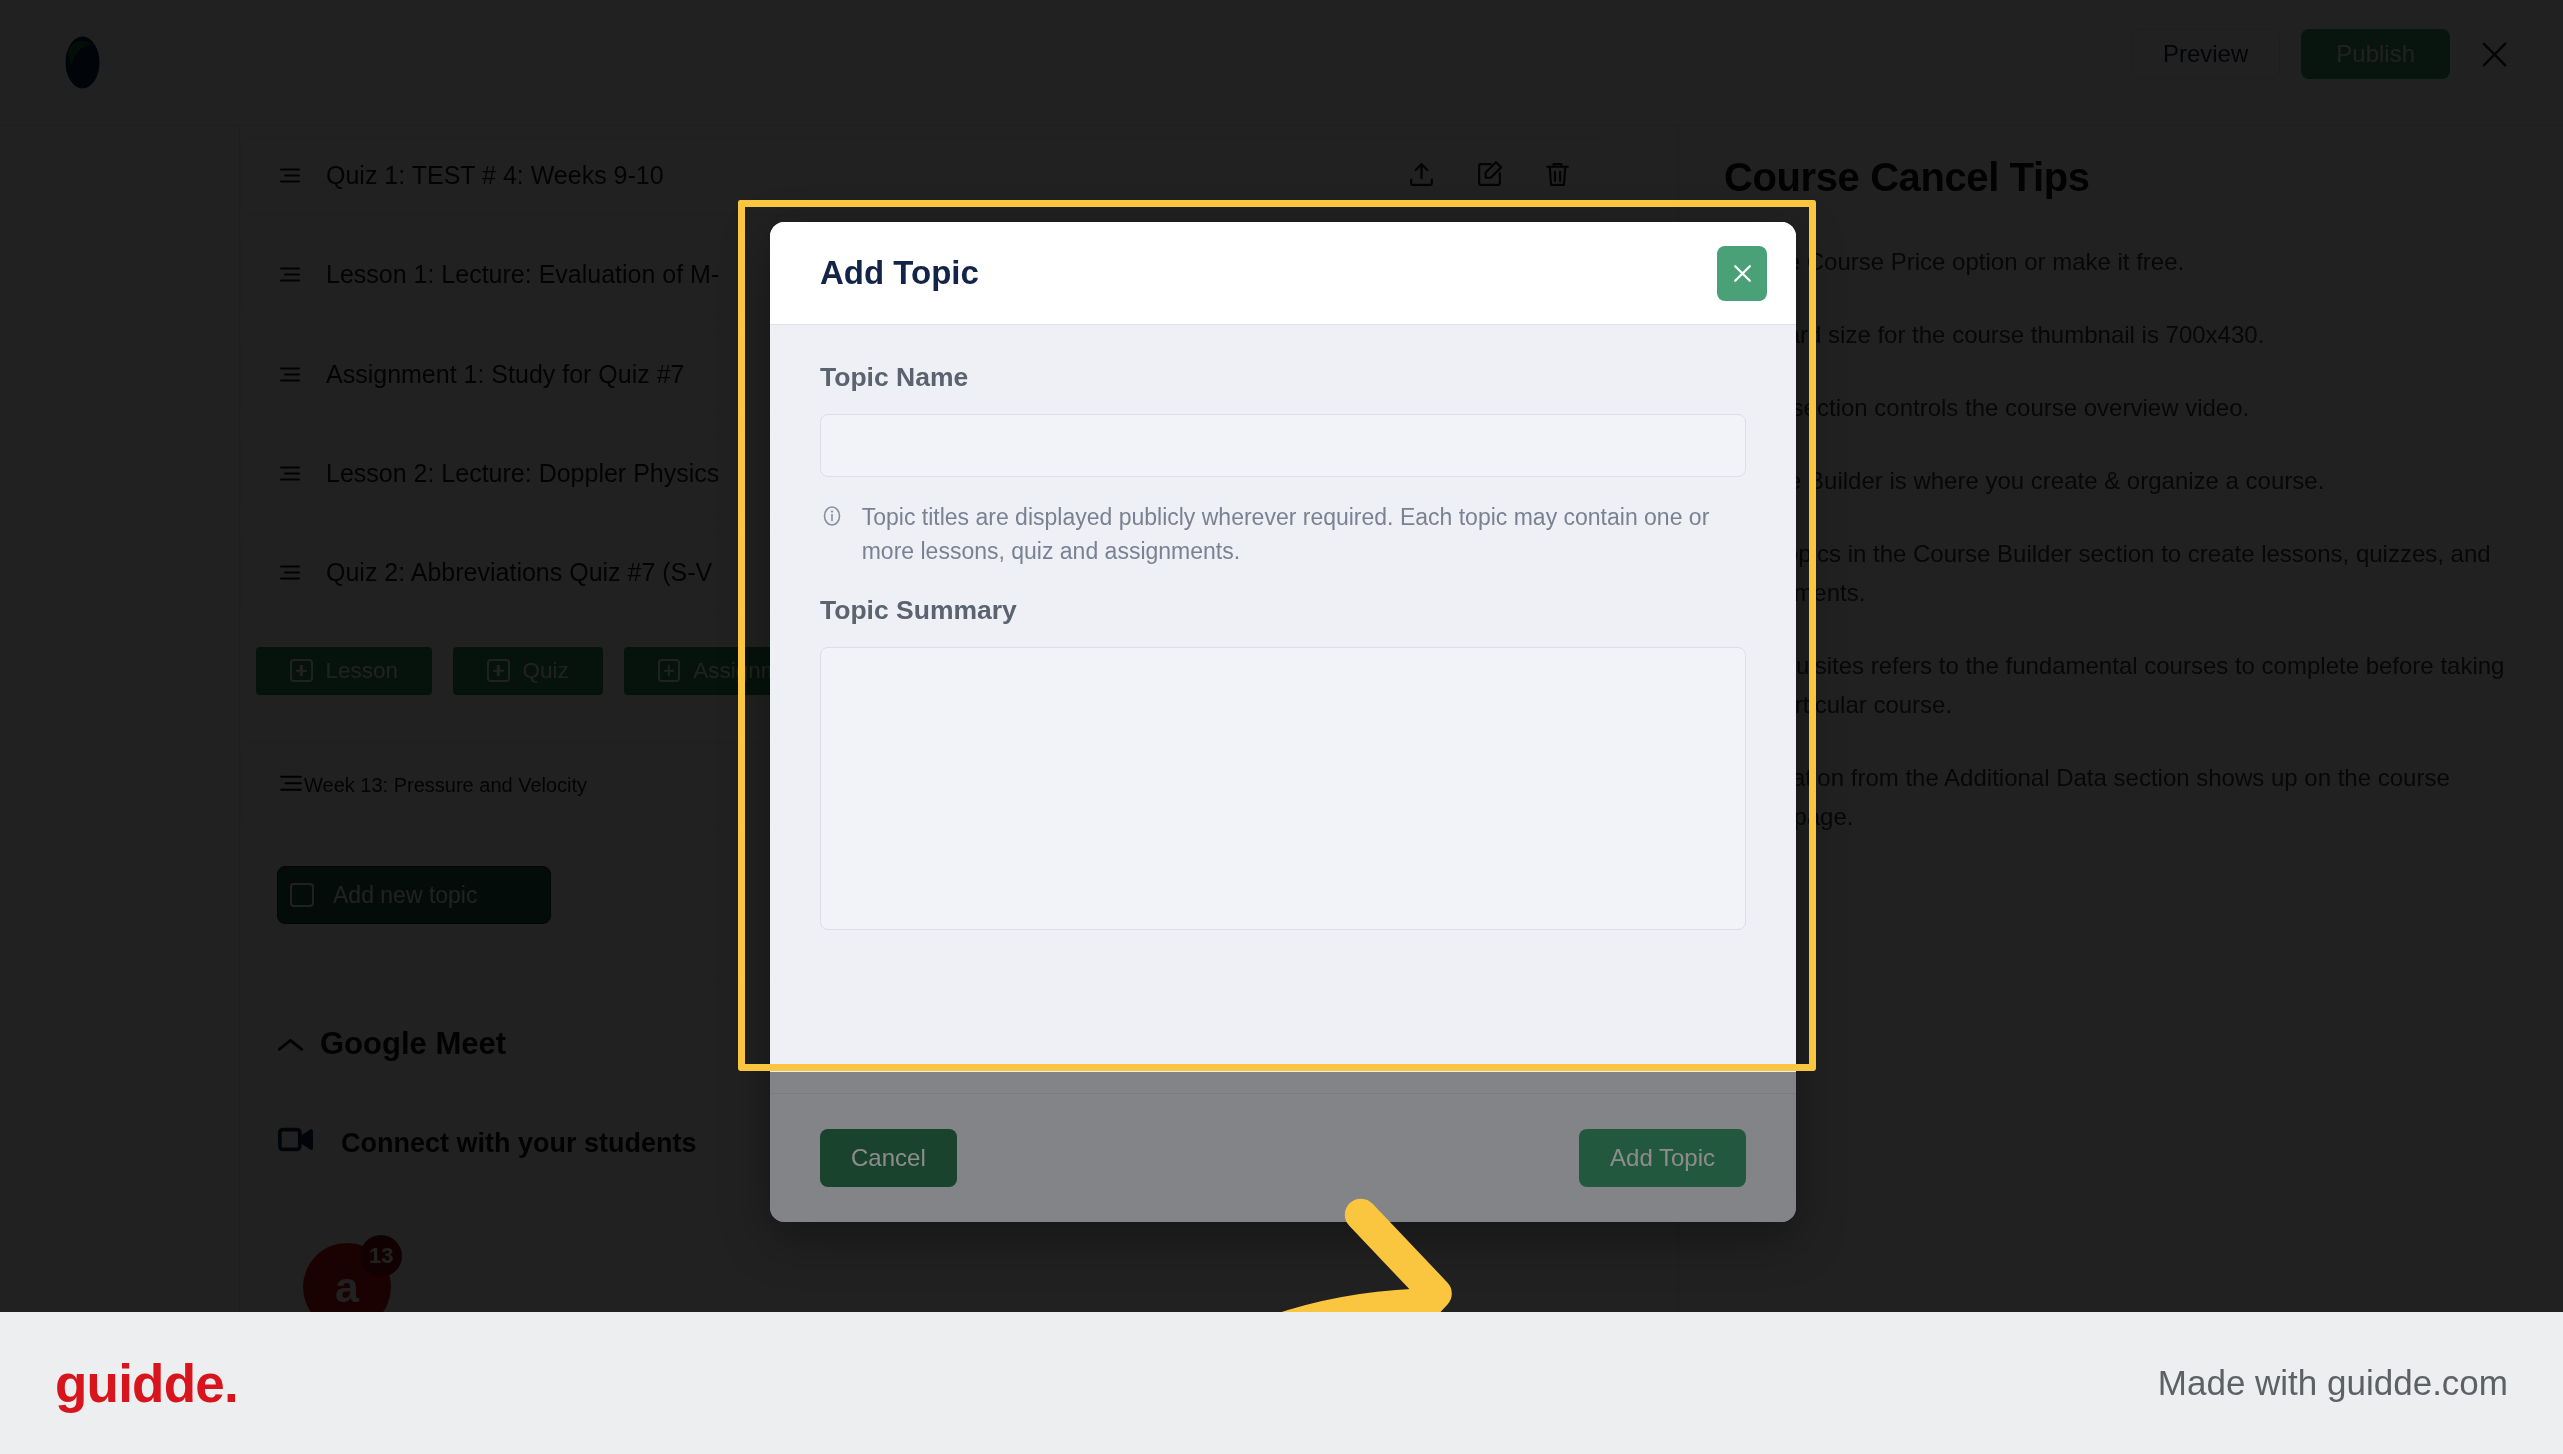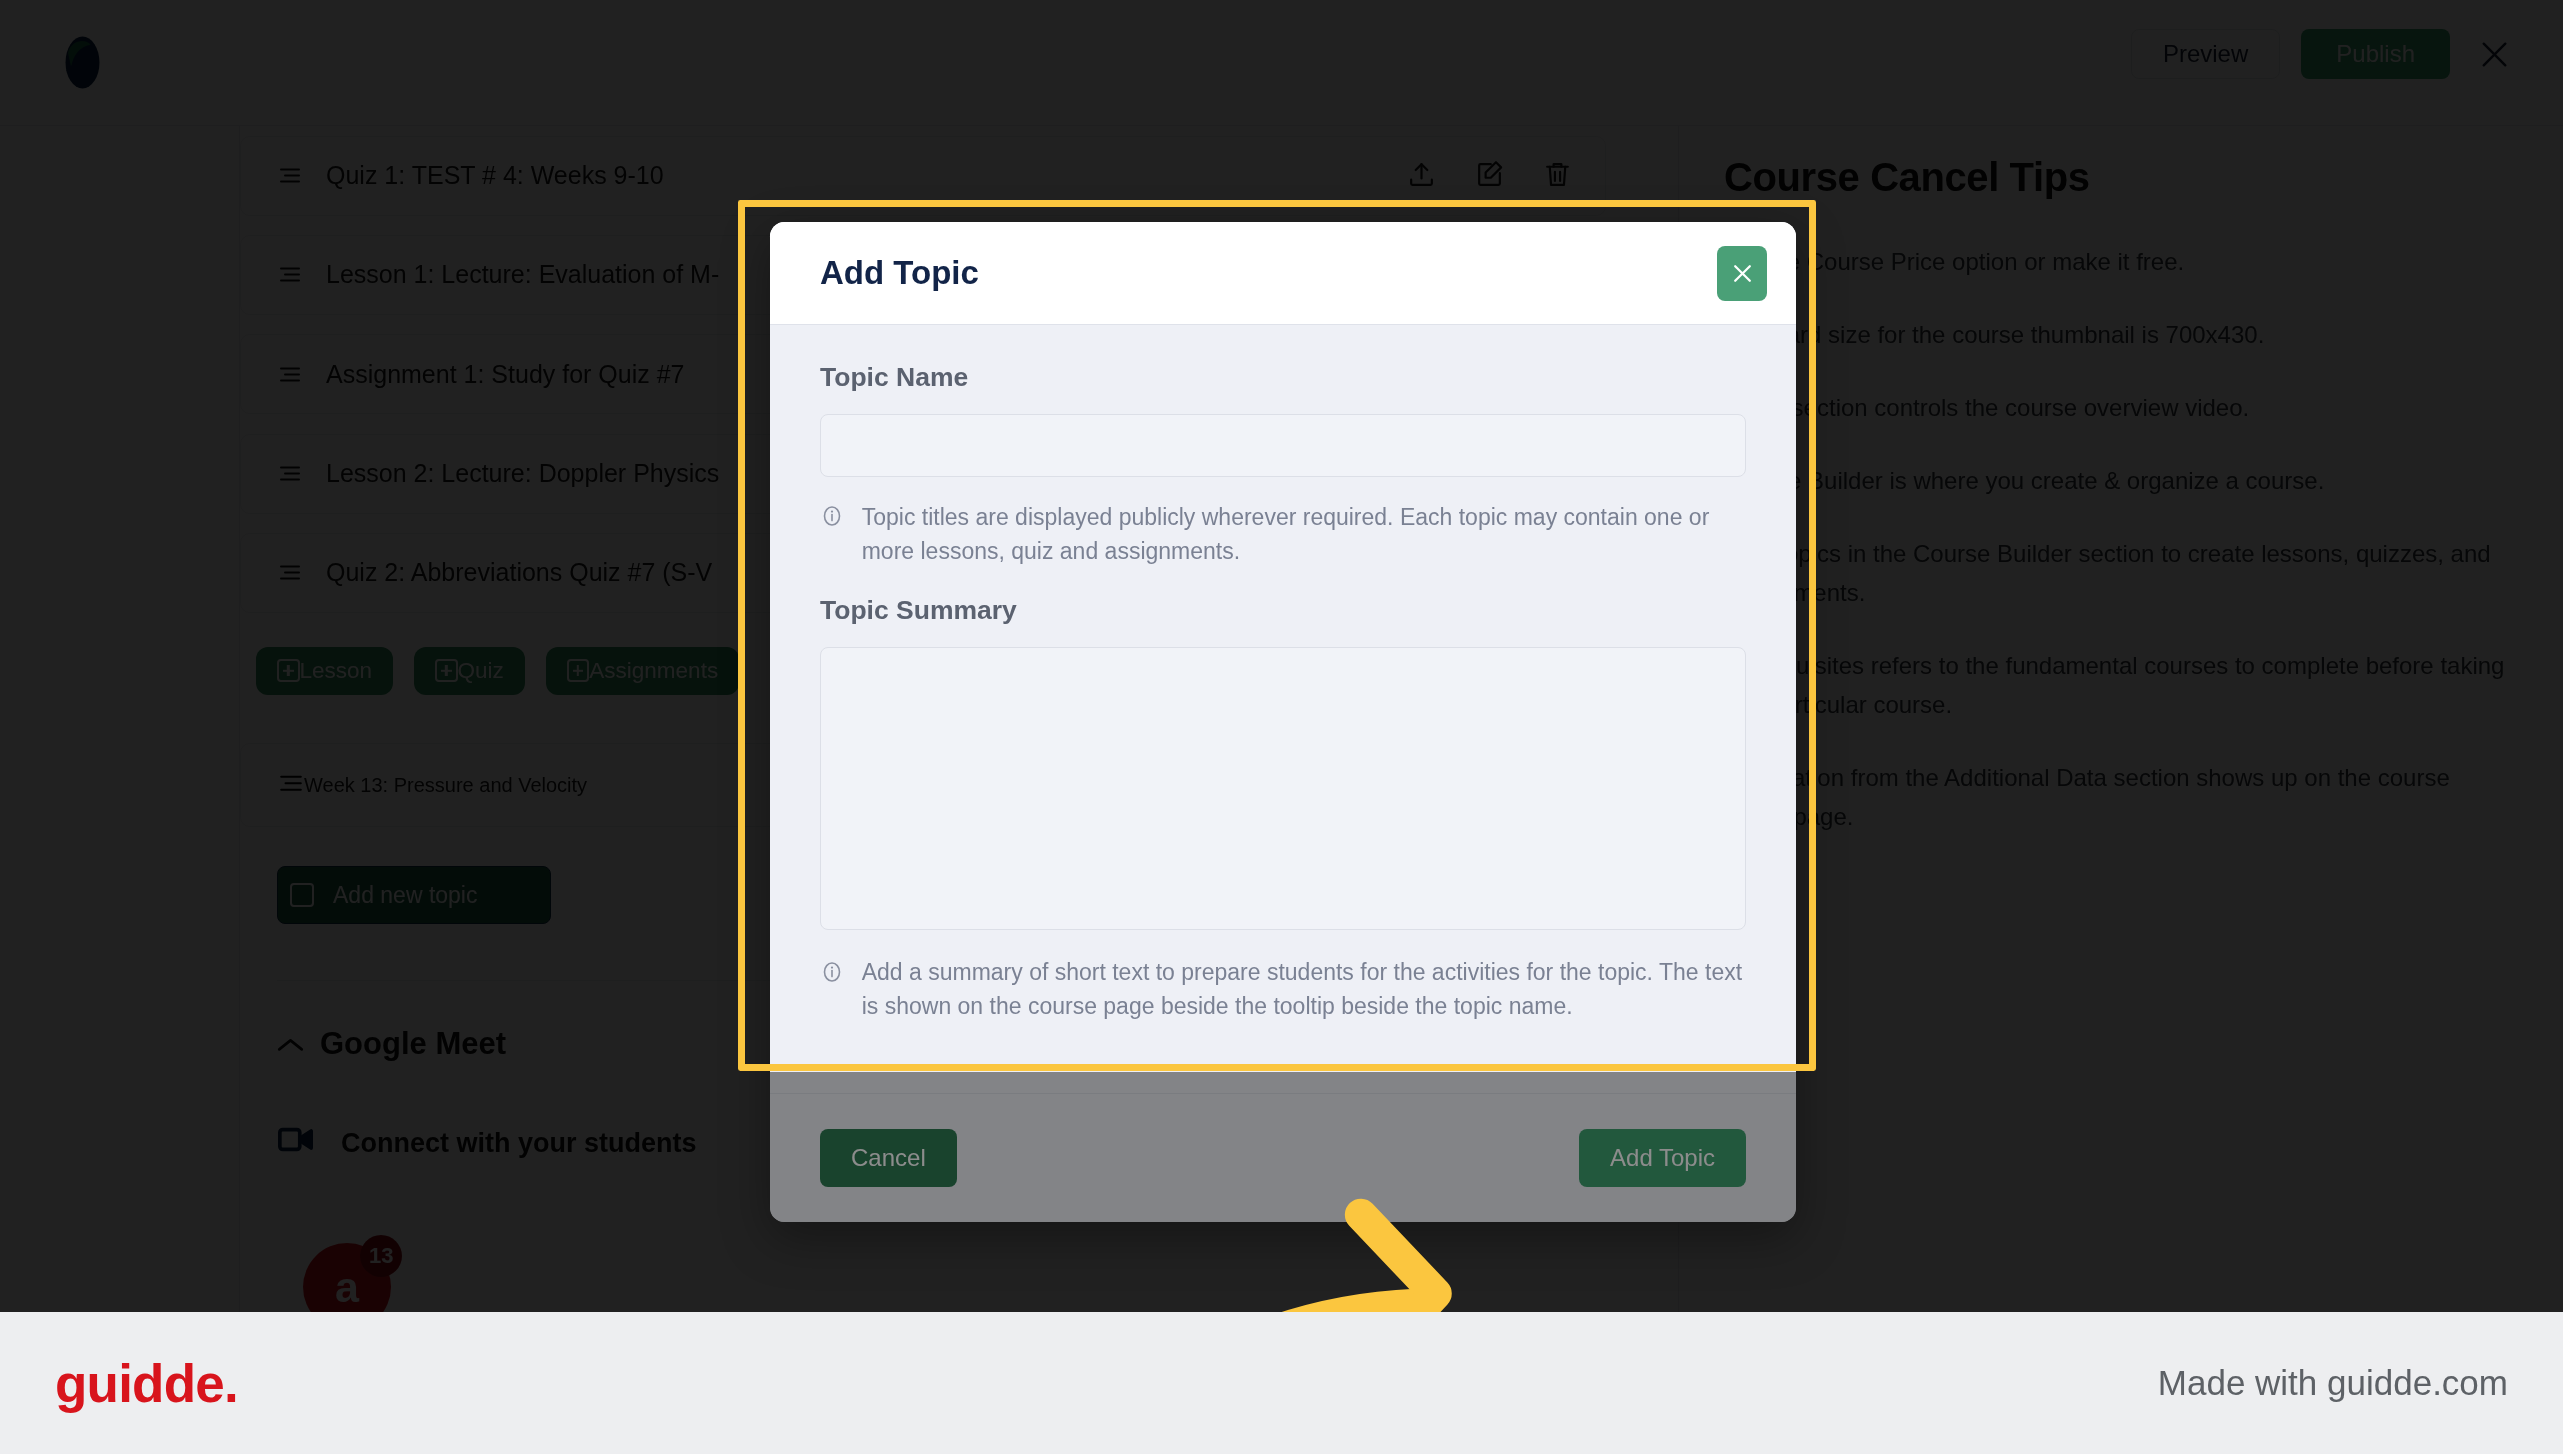--- a/index.html
+++ b/index.html
@@ -120,27 +120,28 @@
     gap: 37px;
     color: #1b1b1b;
   }
   .chips {
     display: flex;
     gap: 21px;
     padding: 14.5px 0 34px 16px;
   }
   .chip {
     height: 48px;
-    border-radius: 12px;
+    border-radius: 4px;
     background: #2f8a5b;
     color: #fff;
     font-size: 22.5px;
     display: flex;
     align-items: center;
-    padding: 0 21px;
+    gap: 13px;
+    padding: 0 34px;
     white-space: nowrap;
   }
   .chip .plus-box {
     width: 22.5px; height: 22.5px;
     border: 2.4px solid #ffffff;
     border-radius: 4px;
     position: relative;
     flex: none;
   }
   .chip .plus-box::before,
@@ -630,30 +631,20 @@
             <line x1="12" y1="10.6" x2="12" y2="16.6" stroke-linecap="round"></line>
           </svg>
         </span>
         <p>Topic titles are displayed publicly wherever required. Each topic may contain one or more lessons, quiz and assignments.</p>
       </div>
 
       <div class="spacer-28"></div>
 
       <div class="field-label">Topic Summary</div>
       <textarea class="text-area" placeholder="" style=""></textarea>
-      <div class="hint">
-        <span class="i-icon">
-          <svg width="24" height="24" viewBox="0 0 24 24" fill="none" stroke="#8a90a0" stroke-width="1.6">
-            <ellipse cx="12" cy="12" rx="7.5" ry="9"></ellipse>
-            <circle cx="12" cy="7.6" r="1.1" fill="#8a90a0" stroke="none"></circle>
-            <line x1="12" y1="10.6" x2="12" y2="16.6" stroke-linecap="round"></line>
-          </svg>
-        </span>
-        <p>Add a summary of short text to prepare students for the activities for the topic. The text is shown on the course page beside the tooltip beside the topic name.</p>
-      </div>
     </div>
 
     <div class="modal-footer">
       <button class="btn-cancel">Cancel</button>
       <button class="btn-add-topic">Add Topic</button>
     </div>
   </div>
 
   <div class="modal-dim"></div>
 

